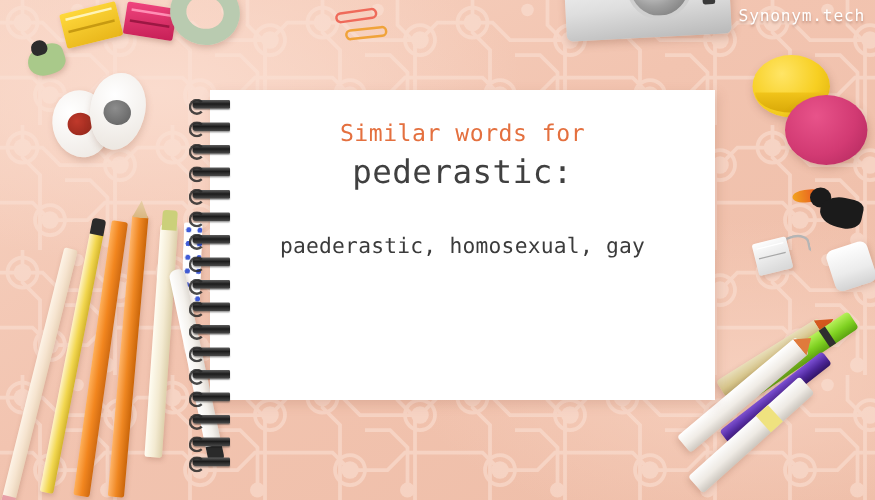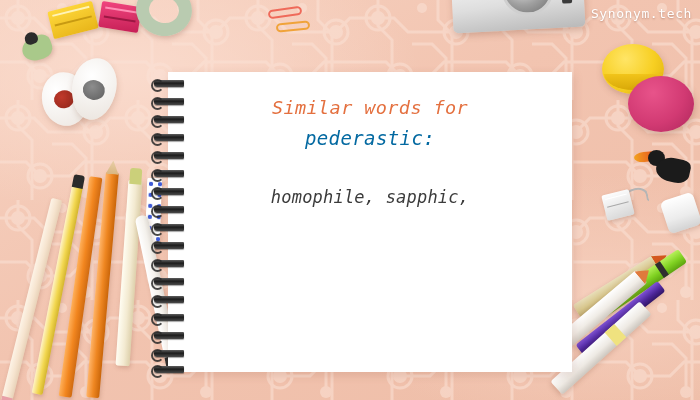--- a/index.html
+++ b/index.html
@@ -34,42 +34,41 @@
     inset: 0;
     opacity: .55;
   }
 
   
   .page {
     position: absolute;
     left: 168px;
     top: 72px;
     width: 404px;
-    height: 300px;
+    height: 248px;
     background: #ffffff;
     box-shadow: 2px 3px 9px rgba(150,90,70,.20);
-    font-style: italic;
   }
   .page-inner {
     position: absolute;
     inset: 0;
     padding-top: 22px;
     text-align: center;
   }
 
   .title-line1 {
     color: #e4703f;
     font-size: 18.5px;
     letter-spacing: .4px;
     line-height: 28px;
     white-space: pre;
   }
   .title-line2 {
-    color: #0369a1;
-    font-size: 19px;
+    color: #404040;
+    font-size: 26px;
     letter-spacing: .4px;
     line-height: 32px;
     white-space: pre;
   }
 
   .wordlist {
     margin-top: 30px;
     color: #3b3b3b;
     font-size: 17px;
     line-height: 26px;
@@ -456,21 +455,21 @@
   <div class="obj marker-purple"></div>
   <div class="obj marker-white-1"></div>
   <div class="obj marker-white-2"></div>
 
   <div class="page">
     <div class="page-inner">
       <div class="title-line1">Similar words for</div>
       <div class="title-line2">pederastic:</div>
 
       <div class="wordlist">
-        <div class="wl-line">homophile, sapphic,</div>
+        <div class="wl-line">paederastic, homosexual, gay</div>
       </div>
     </div>
   </div>
 
   <div class="spiral">
     <div class="coil" style="top:2px"></div>
     <div class="coil" style="top:20px"></div>
     <div class="coil" style="top:38px"></div>
     <div class="coil" style="top:56px"></div>
     <div class="coil" style="top:74px"></div>

